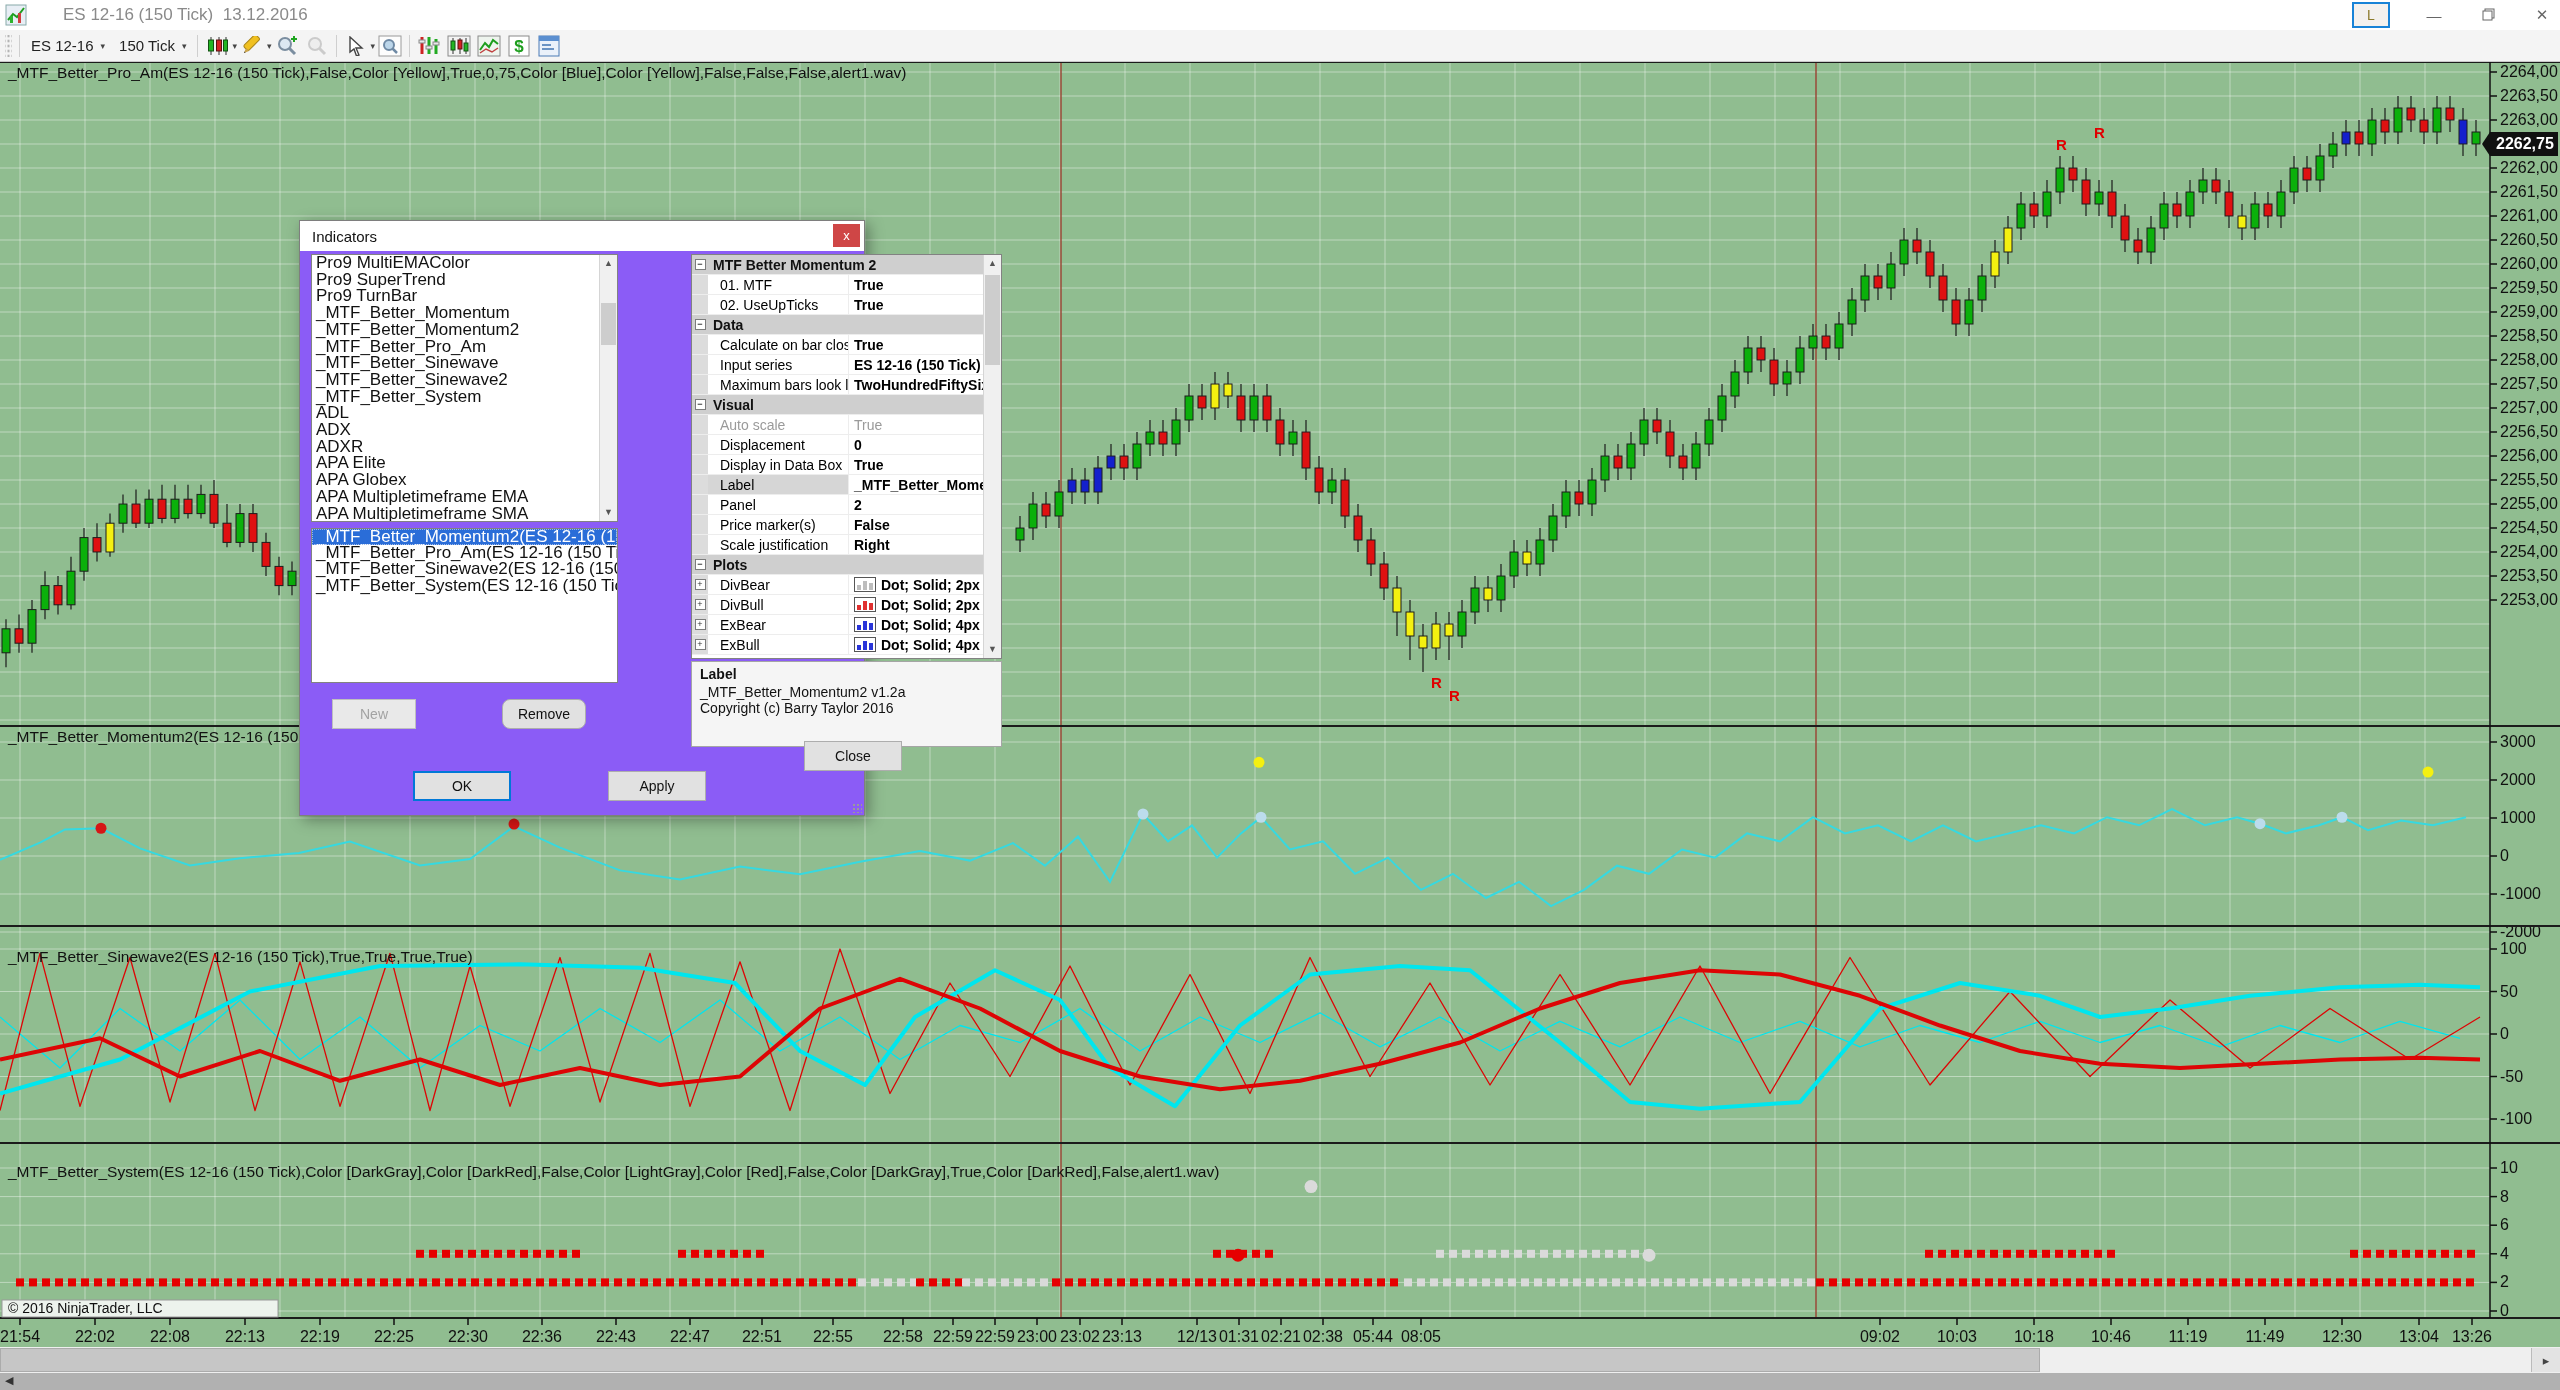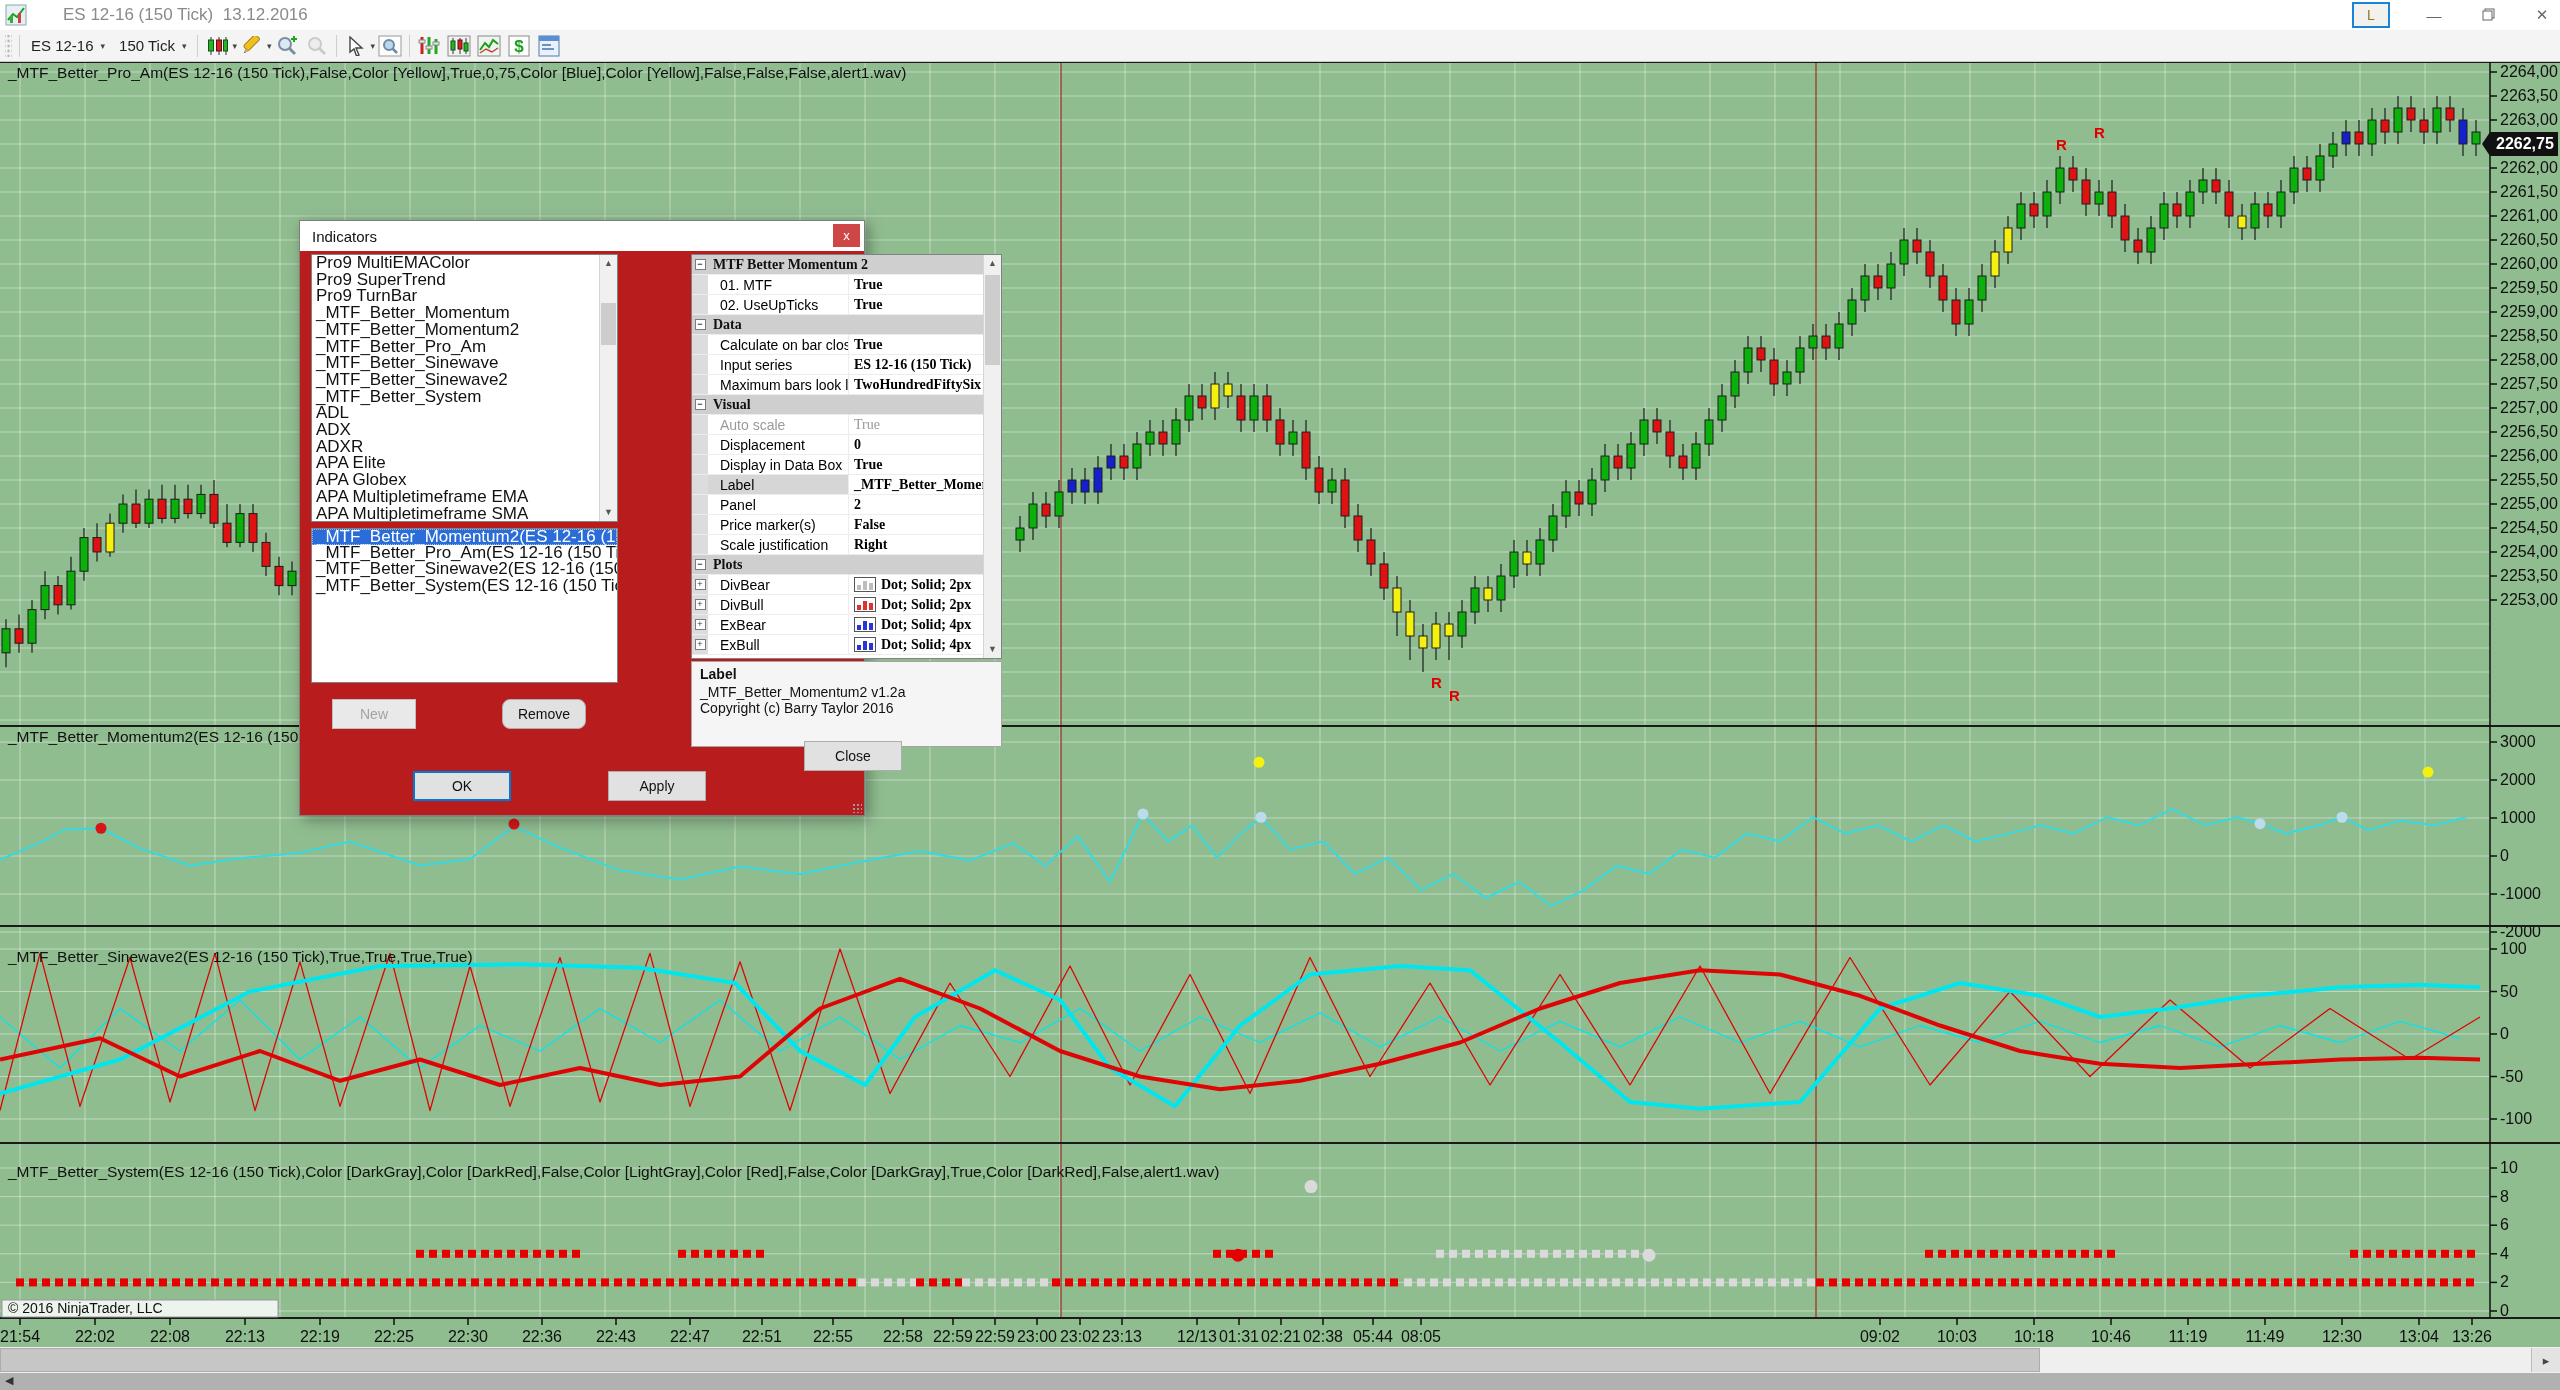--- a/index.html
+++ b/index.html
@@ -37,21 +37,21 @@
 
   
   .hscroll{position:absolute;top:1347px;left:0;width:2560px;height:26px;background:#efefef;z-index:3;}
   .hthumb{position:absolute;left:0;top:1px;width:2040px;height:24px;background:#c6c6c6;border:1px solid #ababab;box-sizing:border-box;}
   .harrow{position:absolute;right:0;top:1px;width:28px;height:24px;background:#e3e3e3;border-left:1px solid #bbb;
     display:flex;align-items:center;justify-content:center;font-size:13px;color:#444;}
   .bottomstrip{position:absolute;top:1373px;left:0;width:2560px;height:17px;background:#b1b1b1;z-index:3;}
   .bs-arrow{position:absolute;left:5px;top:1px;font-size:11px;color:#333;}
 
   
-  .dialog{position:absolute;left:299px;top:220px;width:566px;height:596px;background:#b91c1c;
+  .dialog{position:absolute;left:299px;top:220px;width:566px;height:596px;background:#8b5cf6;
     border:1px solid #7e7e7e;box-shadow:4px 4px 14px rgba(0,0,0,.35);z-index:10;box-sizing:border-box;}
   .dlg-title{position:absolute;top:0;left:0;right:0;height:30px;background:#fff;}
   .dlg-title-text{position:absolute;left:12px;top:7px;font-size:15px;color:#111;}
   .dlg-close{position:absolute;right:4px;top:3px;width:27px;height:23px;background:#cf4646;color:#fff;
     font-size:13px;display:flex;align-items:center;justify-content:center;}
   .listbox{position:absolute;left:11px;width:307px;background:#fff;border:1px solid #828282;box-sizing:border-box;overflow:hidden;}
   .lb1{top:33px;height:268px;}
   .lb2{top:307px;height:155px;}
   .lb-item{font-size:17px;color:#111;line-height:16.7px;padding-left:4px;white-space:nowrap;}
   .lb2 .lb-item{line-height:16.2px;}
@@ -64,21 +64,21 @@
     display:flex;align-items:center;justify-content:center;box-sizing:border-box;}
   .btn.disabled{color:#a3a3a3;border-color:#bfbfbf;background:#e9e9e9;}
   .btn.focus{border:2px solid #0078d7;}
   .pgrid{position:absolute;left:391px;top:33px;width:311px;height:405px;background:#fff;border:1px solid #828282;box-sizing:border-box;overflow:hidden;}
   .prow{display:flex;height:20px;border-bottom:1px solid #ededed;font-size:14px;align-items:center;box-sizing:border-box;}
   .prow .margin{width:16px;align-self:stretch;background:#dcdcdc;flex:none;display:flex;align-items:center;justify-content:center;}
   .prow.cat{background:#cfcfcf;font-weight:bold;color:#111;}
   .prow.cat .margin{background:#cfcfcf;}
   .glyph{width:11px;height:11px;border:1px solid #7c7c7c;background:#fff;font-size:9px;line-height:9px;text-align:center;color:#333;box-sizing:border-box;}
   .pname{width:128px;flex:none;padding-left:12px;border-right:1px solid #ededed;align-self:stretch;display:flex;align-items:center;overflow:hidden;white-space:nowrap;}
-  .pval{flex:1;padding-left:5px;overflow:hidden;white-space:nowrap;display:flex;align-items:center;gap:5px;font-family:Liberation Serif, serif;}
+  .pval{flex:1;padding-left:5px;overflow:hidden;white-space:nowrap;display:flex;align-items:center;gap:5px;}
   .prow.b .pval{font-weight:bold;}
   .prow.dis .pname,.prow.dis .pval{color:#9a9a9a;font-weight:normal;}
   .prow.selrow .pname{background:#d6d6d6;}
   .plot-ico{width:22px;height:15px;border:1px solid #555;background:#fff;flex:none;display:flex;align-items:flex-end;gap:2px;padding:1px 2px;box-sizing:border-box;}
   .plot-ico i{display:block;width:4px;}
   .pg-desc{position:absolute;left:391px;top:440px;width:311px;height:86px;background:#f5f5f5;border:1px solid #a5a5a5;box-sizing:border-box;padding:4px 8px;font-size:14px;color:#111;}
   .pg-desc .dt{font-weight:bold;margin-bottom:2px;}
   .grip-dots{position:absolute;right:2px;bottom:2px;width:10px;height:10px;
     background:radial-gradient(circle,#9a9a9a 1px,transparent 1.3px);background-size:4px 4px;}
 </style>

